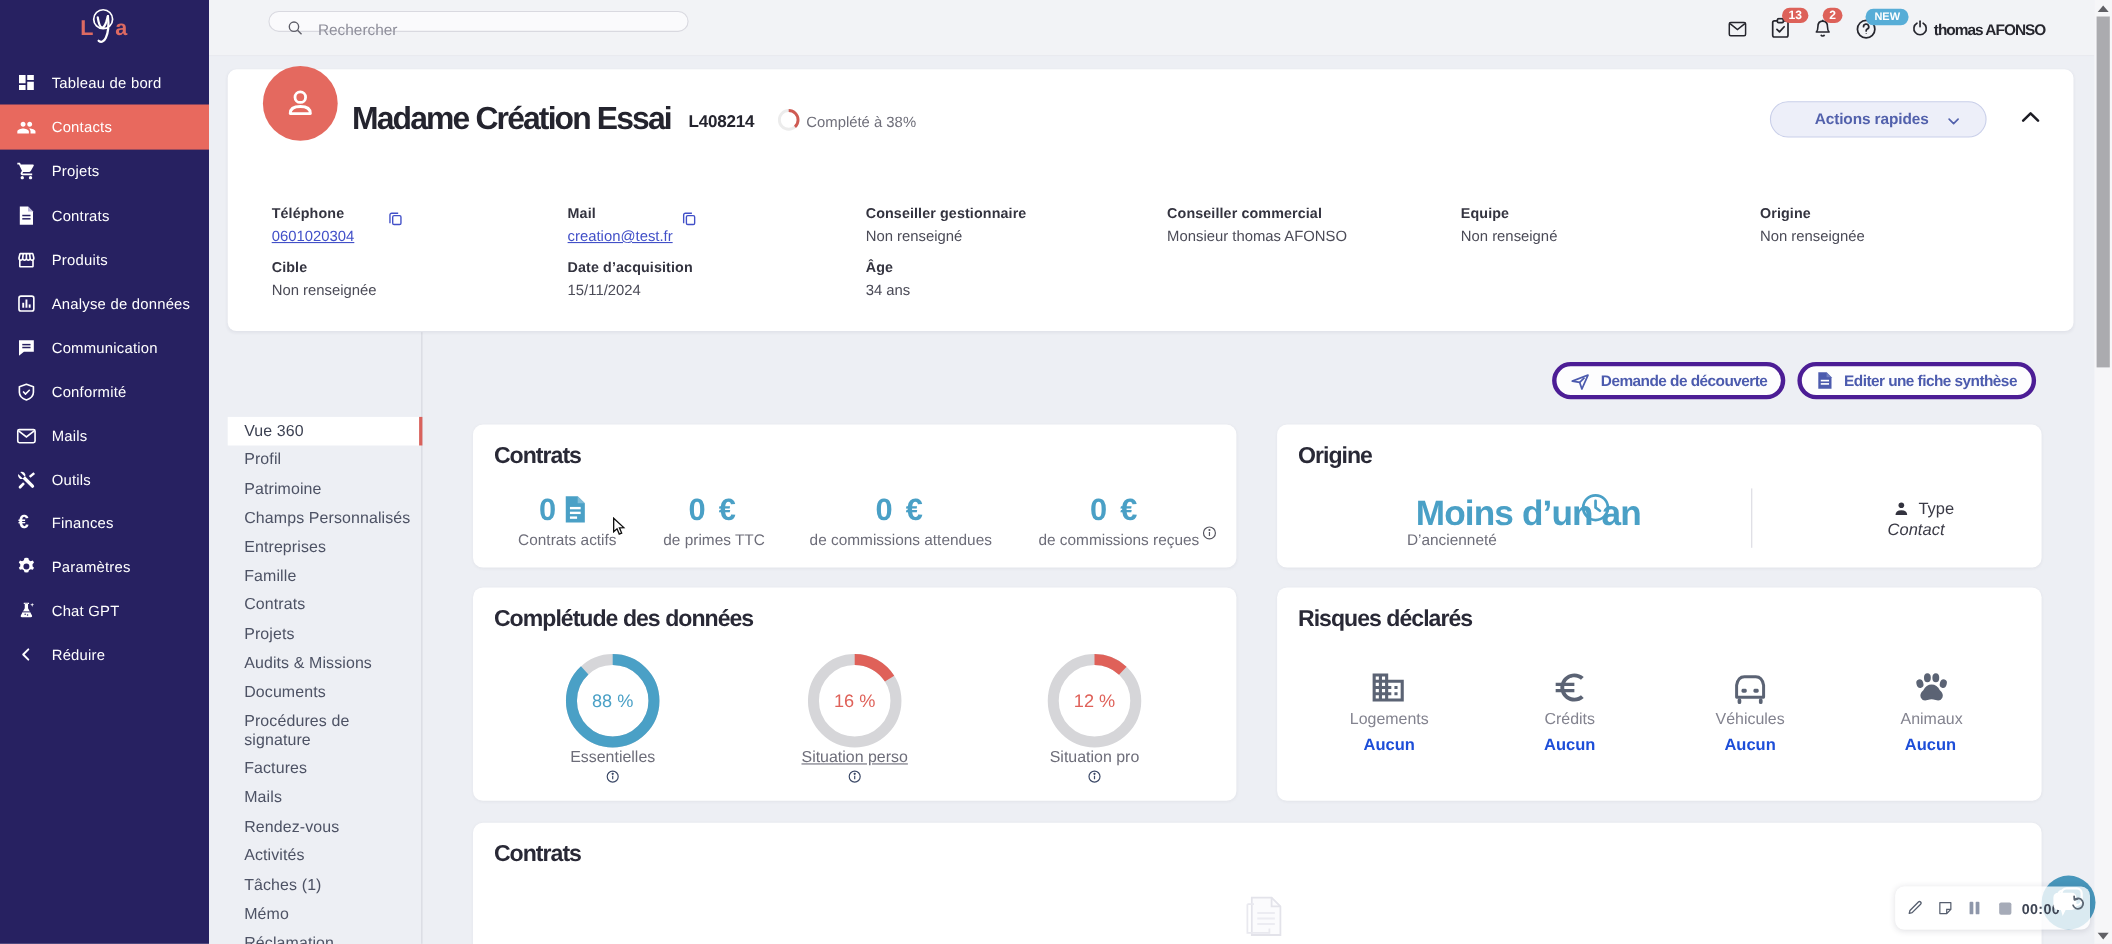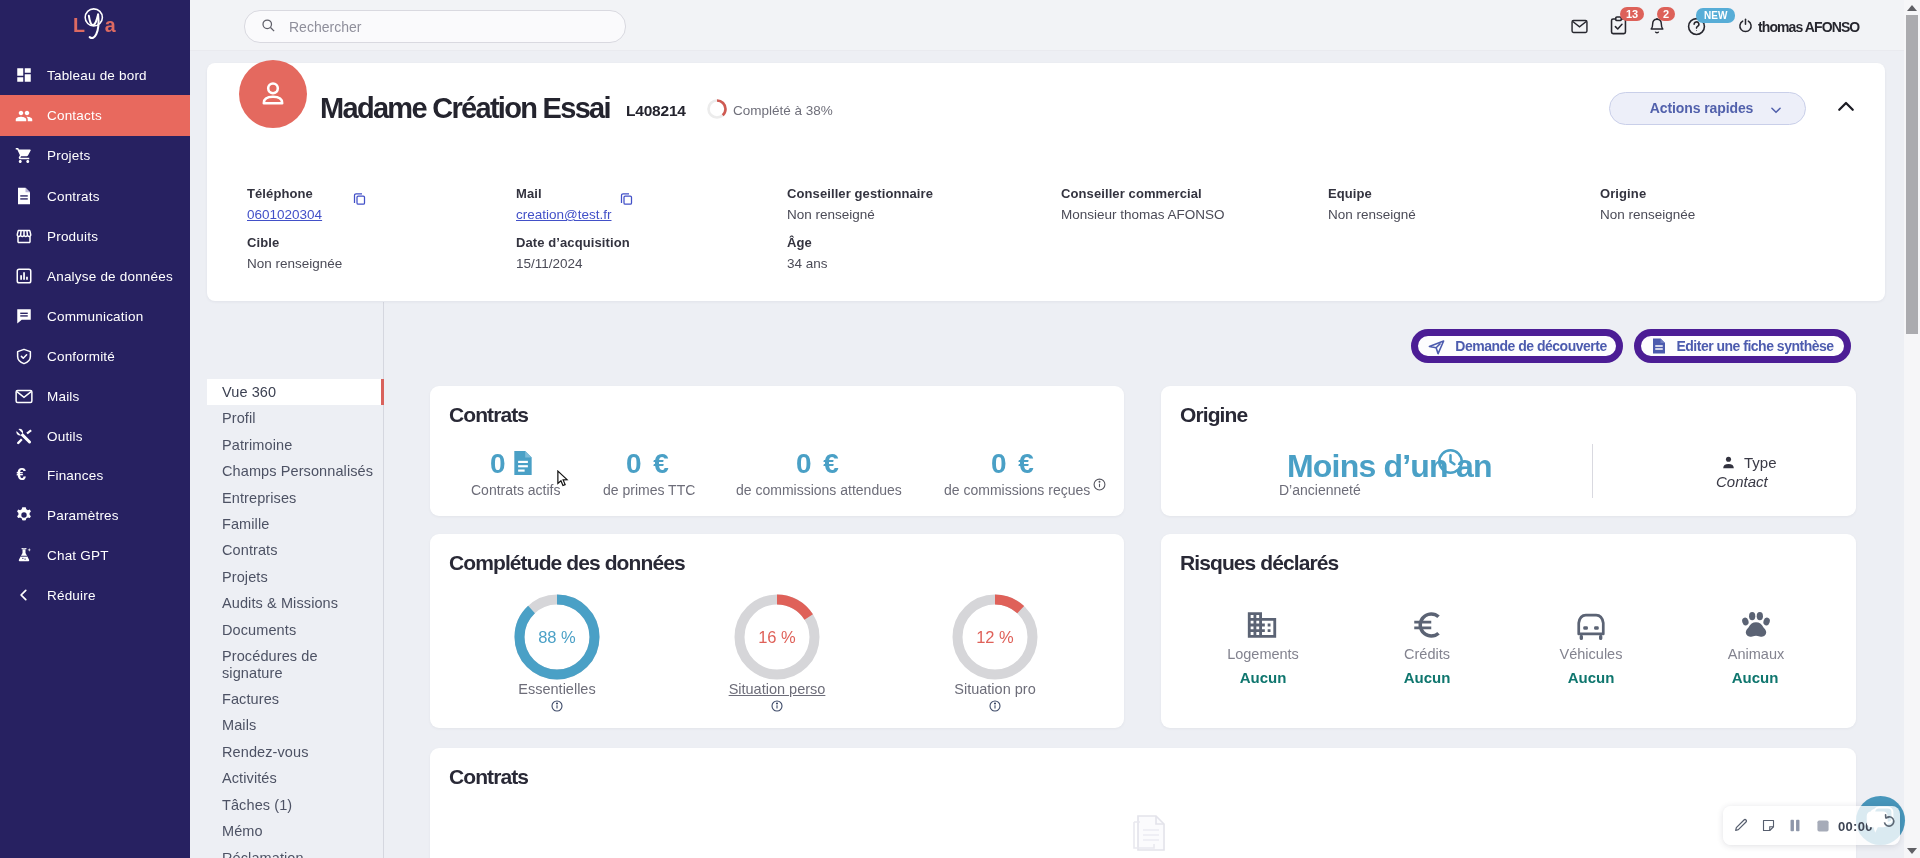--- a/index.html
+++ b/index.html
@@ -9,21 +9,21 @@
   
   .sidebar { position:absolute; left:0; top:0; width:190px; height:858px; background:#272161; z-index:30; }
   .logo { position:absolute; left:0; top:5px; width:190px; height:42px; text-align:center; }
   .nav-item { position:absolute; left:0; width:190px; height:40px; color:#fff; font-size:13.5px; display:flex; align-items:center; }
   .nav-item .ic { position:absolute; left:15px; width:18px; height:18px; display:flex; align-items:center; justify-content:center; }
   .nav-item .lb { position:absolute; left:47px; white-space:nowrap; letter-spacing:0.2px; }
   .nav-item.active { background:#e8695e; height:41px; }
 
   
   .topbar { position:absolute; left:190px; top:0; width:1714px; height:51px; background:#f2f3f6; border-bottom:1px solid #e9eaef; z-index:10; }
-  .search { position:absolute; left:54px; top:10px; width:382px; height:33px; border:1px solid #d9d9e0; border-radius:16px; background:#fafafc; }
+  .search { position:absolute; left:54px; top:10px; width:382px; height:19px; border:1px solid #d9d9e0; border-radius:16px; background:#fafafc; }
   .search .q { position:absolute; left:16px; top:7px; }
   .search .ph { position:absolute; left:44px; top:8px; font-size:14px; color:#8f8f9b; }
   .tb-ic { position:absolute; top:16px; color:#26262e; }
   .badge { position:absolute; background:#dd6159; color:#fff; font-size:11px; font-weight:bold; border-radius:8px; padding:1px 6px; line-height:12px; }
   .newbadge { position:absolute; background:#57add7; color:#fff; font-size:10px; font-weight:bold; border-radius:7px; padding:2px 8px; line-height:11px; }
   .username { position:absolute; left:1758px; top:19px; font-size:14px; font-weight:bold; color:#26262e; letter-spacing:-0.9px; white-space:nowrap; }
 
   
   .header-card { position:absolute; left:207px; top:63px; width:1678px; height:238px; background:#fff; border-radius:8px; box-shadow:0 1px 3px rgba(40,40,60,0.06); z-index:5; }
   .avatar { position:absolute; left:32px; top:-3px; width:68px; height:68px; border-radius:50%; background:#e4695f; display:flex; align-items:center; justify-content:center; }
@@ -37,28 +37,28 @@
   .info-link { position:absolute; font-size:13.5px; color:#4250c8; text-decoration:underline; }
 
   
   .vline { position:absolute; left:383px; top:302px; width:1px; height:556px; background:#d5d7df; z-index:2; }
   .subnav { position:absolute; left:207px; top:302px; width:176px; z-index:3; }
   .sn-item { position:relative; width:176px; padding:5px 0 5px 15px; font-size:14.5px; line-height:16.4px; color:#4d5264; letter-spacing:0.1px; }
   .sn-item.active { background:#fff; color:#3c4152; }
   .sn-item.active:after { content:""; position:absolute; right:-1px; top:0; width:3px; height:100%; background:#d9625c; }
 
   
-  .pillbtn { position:absolute; height:34px; background:#fdfdfe; border:7px solid #4c1d95; border-radius:17px; color:#4c5bae; font-size:14px; font-weight:bold; display:flex; align-items:center; justify-content:center; gap:9px; letter-spacing:-0.5px; }
+  .pillbtn { position:absolute; height:34px; background:#fdfdfe; border:4px solid #4c1d95; border-radius:17px; color:#4c5bae; font-size:14px; font-weight:bold; display:flex; align-items:center; justify-content:center; gap:9px; letter-spacing:-0.5px; }
   .card { position:absolute; background:#fff; border-radius:9px; box-shadow:0 1px 3px rgba(40,40,60,0.05); }
   .card h2 { font-family:"Liberation Sans", sans-serif; position:absolute; left:19px; top:17px; font-size:21px; font-weight:bold; color:#292936; letter-spacing:-0.9px; }
   .stat-num { position:absolute; font-size:28px; font-weight:bold; color:#4aa0c6; white-space:nowrap; word-spacing:4px; }
   .stat-label { position:absolute; font-size:14px; color:#6d6d79; white-space:nowrap; }
   .donut-label { position:absolute; font-size:14.5px; color:#6d6d79; white-space:nowrap; text-align:center; }
   .risk-label { position:absolute; font-size:14.5px; color:#83838f; white-space:nowrap; }
-  .risk-aucun { position:absolute; font-size:15px; font-weight:bold; color:#0f766e; white-space:nowrap; }
+  .risk-aucun { position:absolute; font-size:15px; font-weight:bold; color:#1d4ed8; white-space:nowrap; }
 
   
   .sb-track { position:absolute; left:1904px; top:0; width:16px; height:858px; background:#f6f6f8; z-index:50; }
   .sb-thumb { position:absolute; left:1906px; top:15px; width:12px; height:319px; background:#ababaf; z-index:51; }
 
   
   .float-bar { position:absolute; left:1723px; top:806px; width:177px; height:39px; background:rgba(255,255,255,0.8); border-radius:8px; box-shadow:0 1px 6px rgba(50,50,70,0.15); z-index:60; }
   .rec-circle { position:absolute; left:1856px; top:796px; width:49px; height:49px; border-radius:50%; background:#4796bb; z-index:59; }
   .rec-btn { position:absolute; left:1865px; top:805px; width:32px; height:31px; z-index:61; }
 </style>

